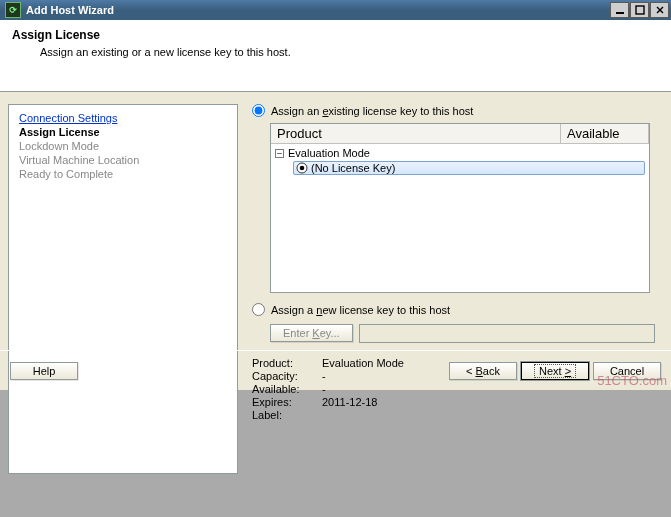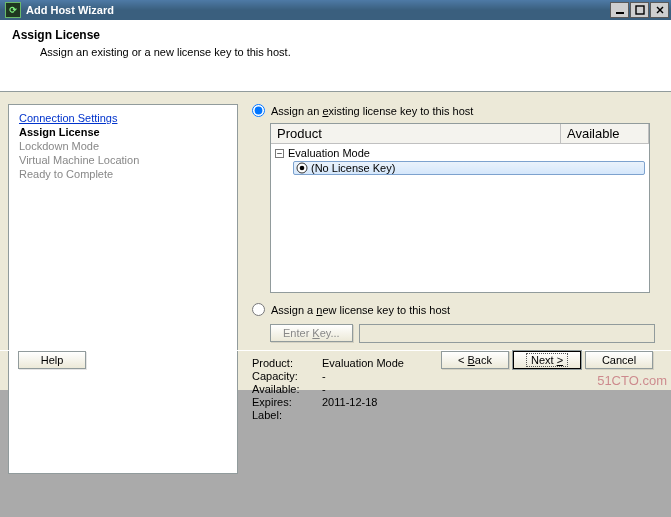--- a/index.html
+++ b/index.html
@@ -250,22 +250,22 @@
 
   
   .footer {
     position: absolute;
     left: 0;
     right: 0;
     bottom: 0;
     height: 40px;
     border-top: 1px solid #919b9c;
     display: flex;
-    align-items: flex-start;
-    padding: 0 18px;
+    align-items: center;
+    padding: 0 10px;
     box-sizing: border-box;
   }
   .footer .spacer { flex: 1; }
   .btn.help { min-width: 68px; }
   .btn.nav { min-width: 68px; margin-left: 4px; }
   .btn.default {
     position: relative;
     padding: 1px 11px;
     border: 1px solid #000;
     outline: 1px solid #919b9c;

